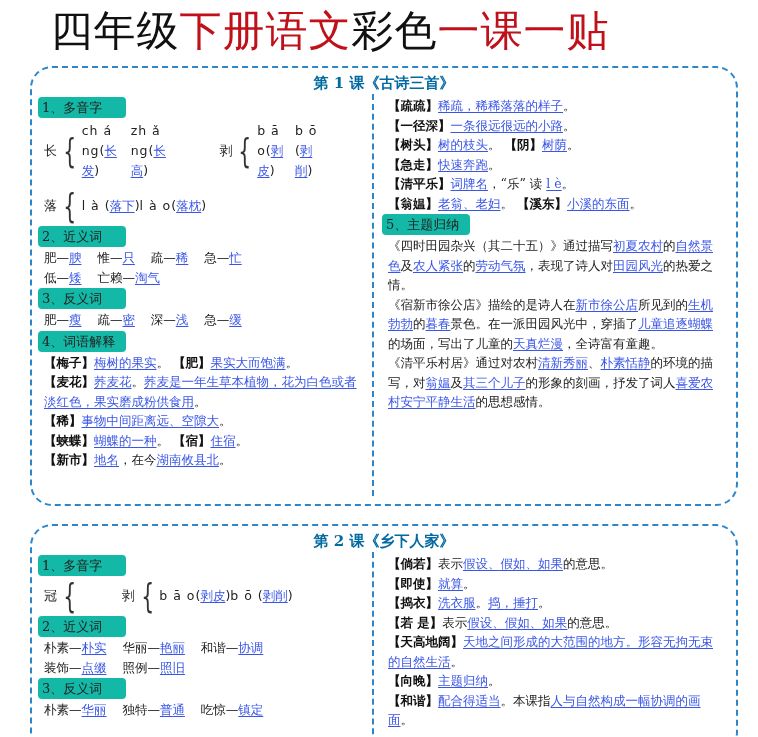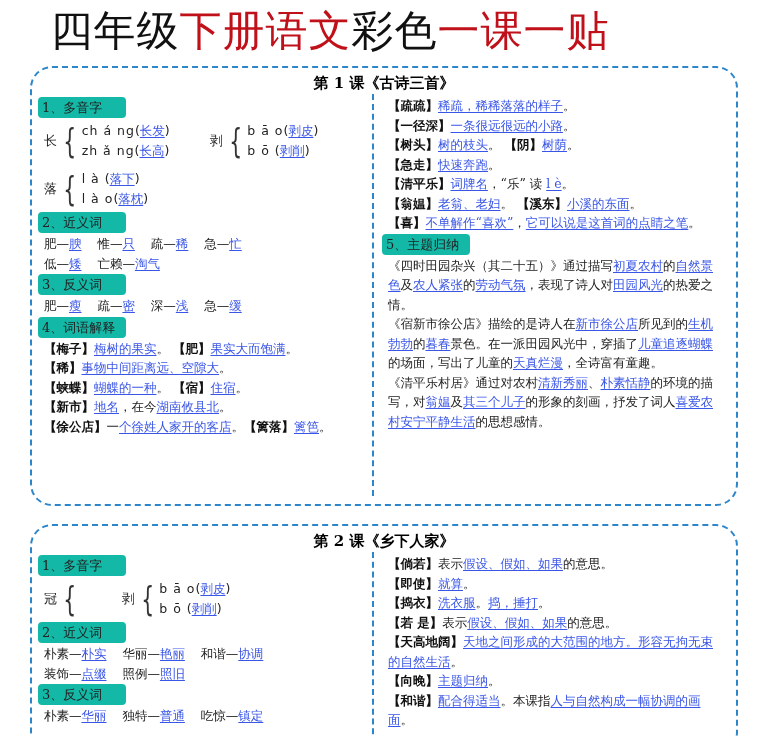--- a/index.html
+++ b/index.html
@@ -16,21 +16,21 @@
 
   .lesson-box {
     position: absolute; left: 30px; width: 708px;
     border: 2px dashed #2d86c9; border-radius: 22px;
   }
   #lesson1 { top: 66px; height: 440px; }
   #lesson2 { top: 524px; height: 230px; }
 
   .lesson-title {
     position: absolute; left: 0; top: 6px; width: 100%;
-    text-align: center; font-size: 15px; font-weight: bold; color: #000000;
+    text-align: center; font-size: 15px; font-weight: bold; color: #0369a1;
   }
 
   .col-divider {
     position: absolute; left: 340px; top: 26px; bottom: 8px;
     border-left: 2px dashed #2d86c9;
   }
 
   .col { position: absolute; top: 28px; font-size: 12.5px; line-height: 19.5px; }
   .col-left { left: 6px; width: 330px; }
   .col-right { left: 350px; width: 340px; }
@@ -43,21 +43,21 @@
 
   .line { white-space: nowrap; padding-left: 6px; }
   .wrap { white-space: normal; padding-left: 6px; }
   .u { color: #3a56e6; text-decoration: underline; text-underline-offset: 2px; }
   .br { font-weight: bold; color: #111; }
 
   .poly { display: flex; align-items: center; padding-left: 6px; margin: 2px 0; }
   .poly-group { display: flex; align-items: center; margin-right: 40px; }
   .poly-char { font-size: 13px; margin-right: 2px; }
   .brace { font-size: 34px; line-height: 34px; font-family: "DejaVu Sans", sans-serif; color: #333; margin-right: 1px; transform: scaleX(0.6); }
-  .poly-list { display: flex; flex-direction: column; font-family: "DejaVu Sans", "Liberation Sans", sans-serif; font-size: 12.5px; line-height: 20px; }
+  .poly-list { display: flex; flex-direction: row; font-family: "DejaVu Sans", "Liberation Sans", sans-serif; font-size: 12.5px; line-height: 20px; }
   .py { letter-spacing: 1px; }
 </style>
 </head>
 <body>
 
 <div class="page-title">
   <span class="black">四年级</span><span class="red">下册语文</span><span class="black">彩色</span><span class="red">一课一贴</span>
 </div>
 
 <div class="lesson-box" id="lesson1">
@@ -114,42 +114,41 @@
       <span>肥—</span><span class="u">瘦</span>&nbsp;&nbsp;&nbsp;
       <span>疏—</span><span class="u">密</span>&nbsp;&nbsp;&nbsp;
       <span>深—</span><span class="u">浅</span>&nbsp;&nbsp;&nbsp;
       <span>急—</span><span class="u">缓</span>
     </div>
 
     <div class="sec-head">4、词语解释</div>
     <div class="line">
       <span class="br">【梅子】</span><span class="u">梅树的果实</span>。&nbsp;<span class="br">【肥】</span><span class="u">果实大而饱满</span>。
     </div>
+    <div class="wrap">
+      <span class="br">【麦花】</span><span class="u">荞麦花</span>。<span class="u">荞麦是一年生草本植物，花为白色或者淡红色，果实磨成粉供食用</span>。
+    </div>
     <div class="line">
       <span class="br">【稀】</span><span class="u">事物中间距离远、空隙大</span>。
     </div>
     <div class="line">
       <span class="br">【蛱蝶】</span><span class="u">蝴蝶的一种</span>。&nbsp;<span class="br">【宿】</span><span class="u">住宿</span>。
     </div>
     <div class="line">
       <span class="br">【新市】</span><span class="u">地名</span><span>，在今</span><span class="u">湖南攸县北</span>。
-    </div>
-    <div class="line">
-      <span class="br">【徐公店】</span><span>一</span><span class="u">个徐姓人家开的客店</span>。<span class="br">【篱落】</span><span class="u">篱笆</span>。
     </div>
   </div>
 
   <div class="col col-right">
     <div class="line"><span class="br">【疏疏】</span><span class="u">稀疏，稀稀落落的样子</span>。</div>
     <div class="line"><span class="br">【一径深】</span><span class="u">一条很远很远的小路</span>。</div>
     <div class="line"><span class="br">【树头】</span><span class="u">树的枝头</span>。&nbsp;<span class="br">【阴】</span><span class="u">树荫</span>。</div>
     <div class="line"><span class="br">【急走】</span><span class="u">快速奔跑</span>。</div>
     <div class="line"><span class="br">【清平乐】</span><span class="u">词牌名</span><span>，“乐” 读 </span><span class="u">l è</span>。</div>
     <div class="line"><span class="br">【翁媪】</span><span class="u">老翁、老妇</span>。&nbsp;<span class="br">【溪东】</span><span class="u">小溪的东面</span>。</div>
-    <div class="wrap"><span class="br">【喜】</span><span class="u">不单解作“喜欢”</span><span>，</span><span class="u">它可以说是这首词的点睛之笔</span>。</div>
 
     <div class="sec-head">5、主题归纳</div>
     <div class="wrap">
       <span>《四时田园杂兴（其二十五）》通过描写</span><span class="u">初夏农村</span><span>的</span><span class="u">自然景色</span><span>及</span><span class="u">农人紧张</span><span>的</span><span class="u">劳动气氛</span><span>，表现了诗人对</span><span class="u">田园风光</span><span>的热爱之情。</span>
     </div>
     <div class="wrap">
       <span>《宿新市徐公店》描绘的是诗人在</span><span class="u">新市徐公店</span><span>所见到的</span><span class="u">生机勃勃</span><span>的</span><span class="u">暮春</span><span>景色。在一派田园风光中，穿插了</span><span class="u">儿童追逐蝴蝶</span><span>的场面，写出了儿童的</span><span class="u">天真烂漫</span><span>，全诗富有童趣。</span>
     </div>
     <div class="wrap">
       <span>《清平乐村居》通过对农村</span><span class="u">清新秀丽</span><span>、</span><span class="u">朴素恬静</span><span>的环境的描写，对</span><span class="u">翁媪</span><span>及</span><span class="u">其三个儿子</span><span>的形象的刻画，抒发了词人</span><span class="u">喜爱农村安宁平静生活</span><span>的思想感情。</span>

